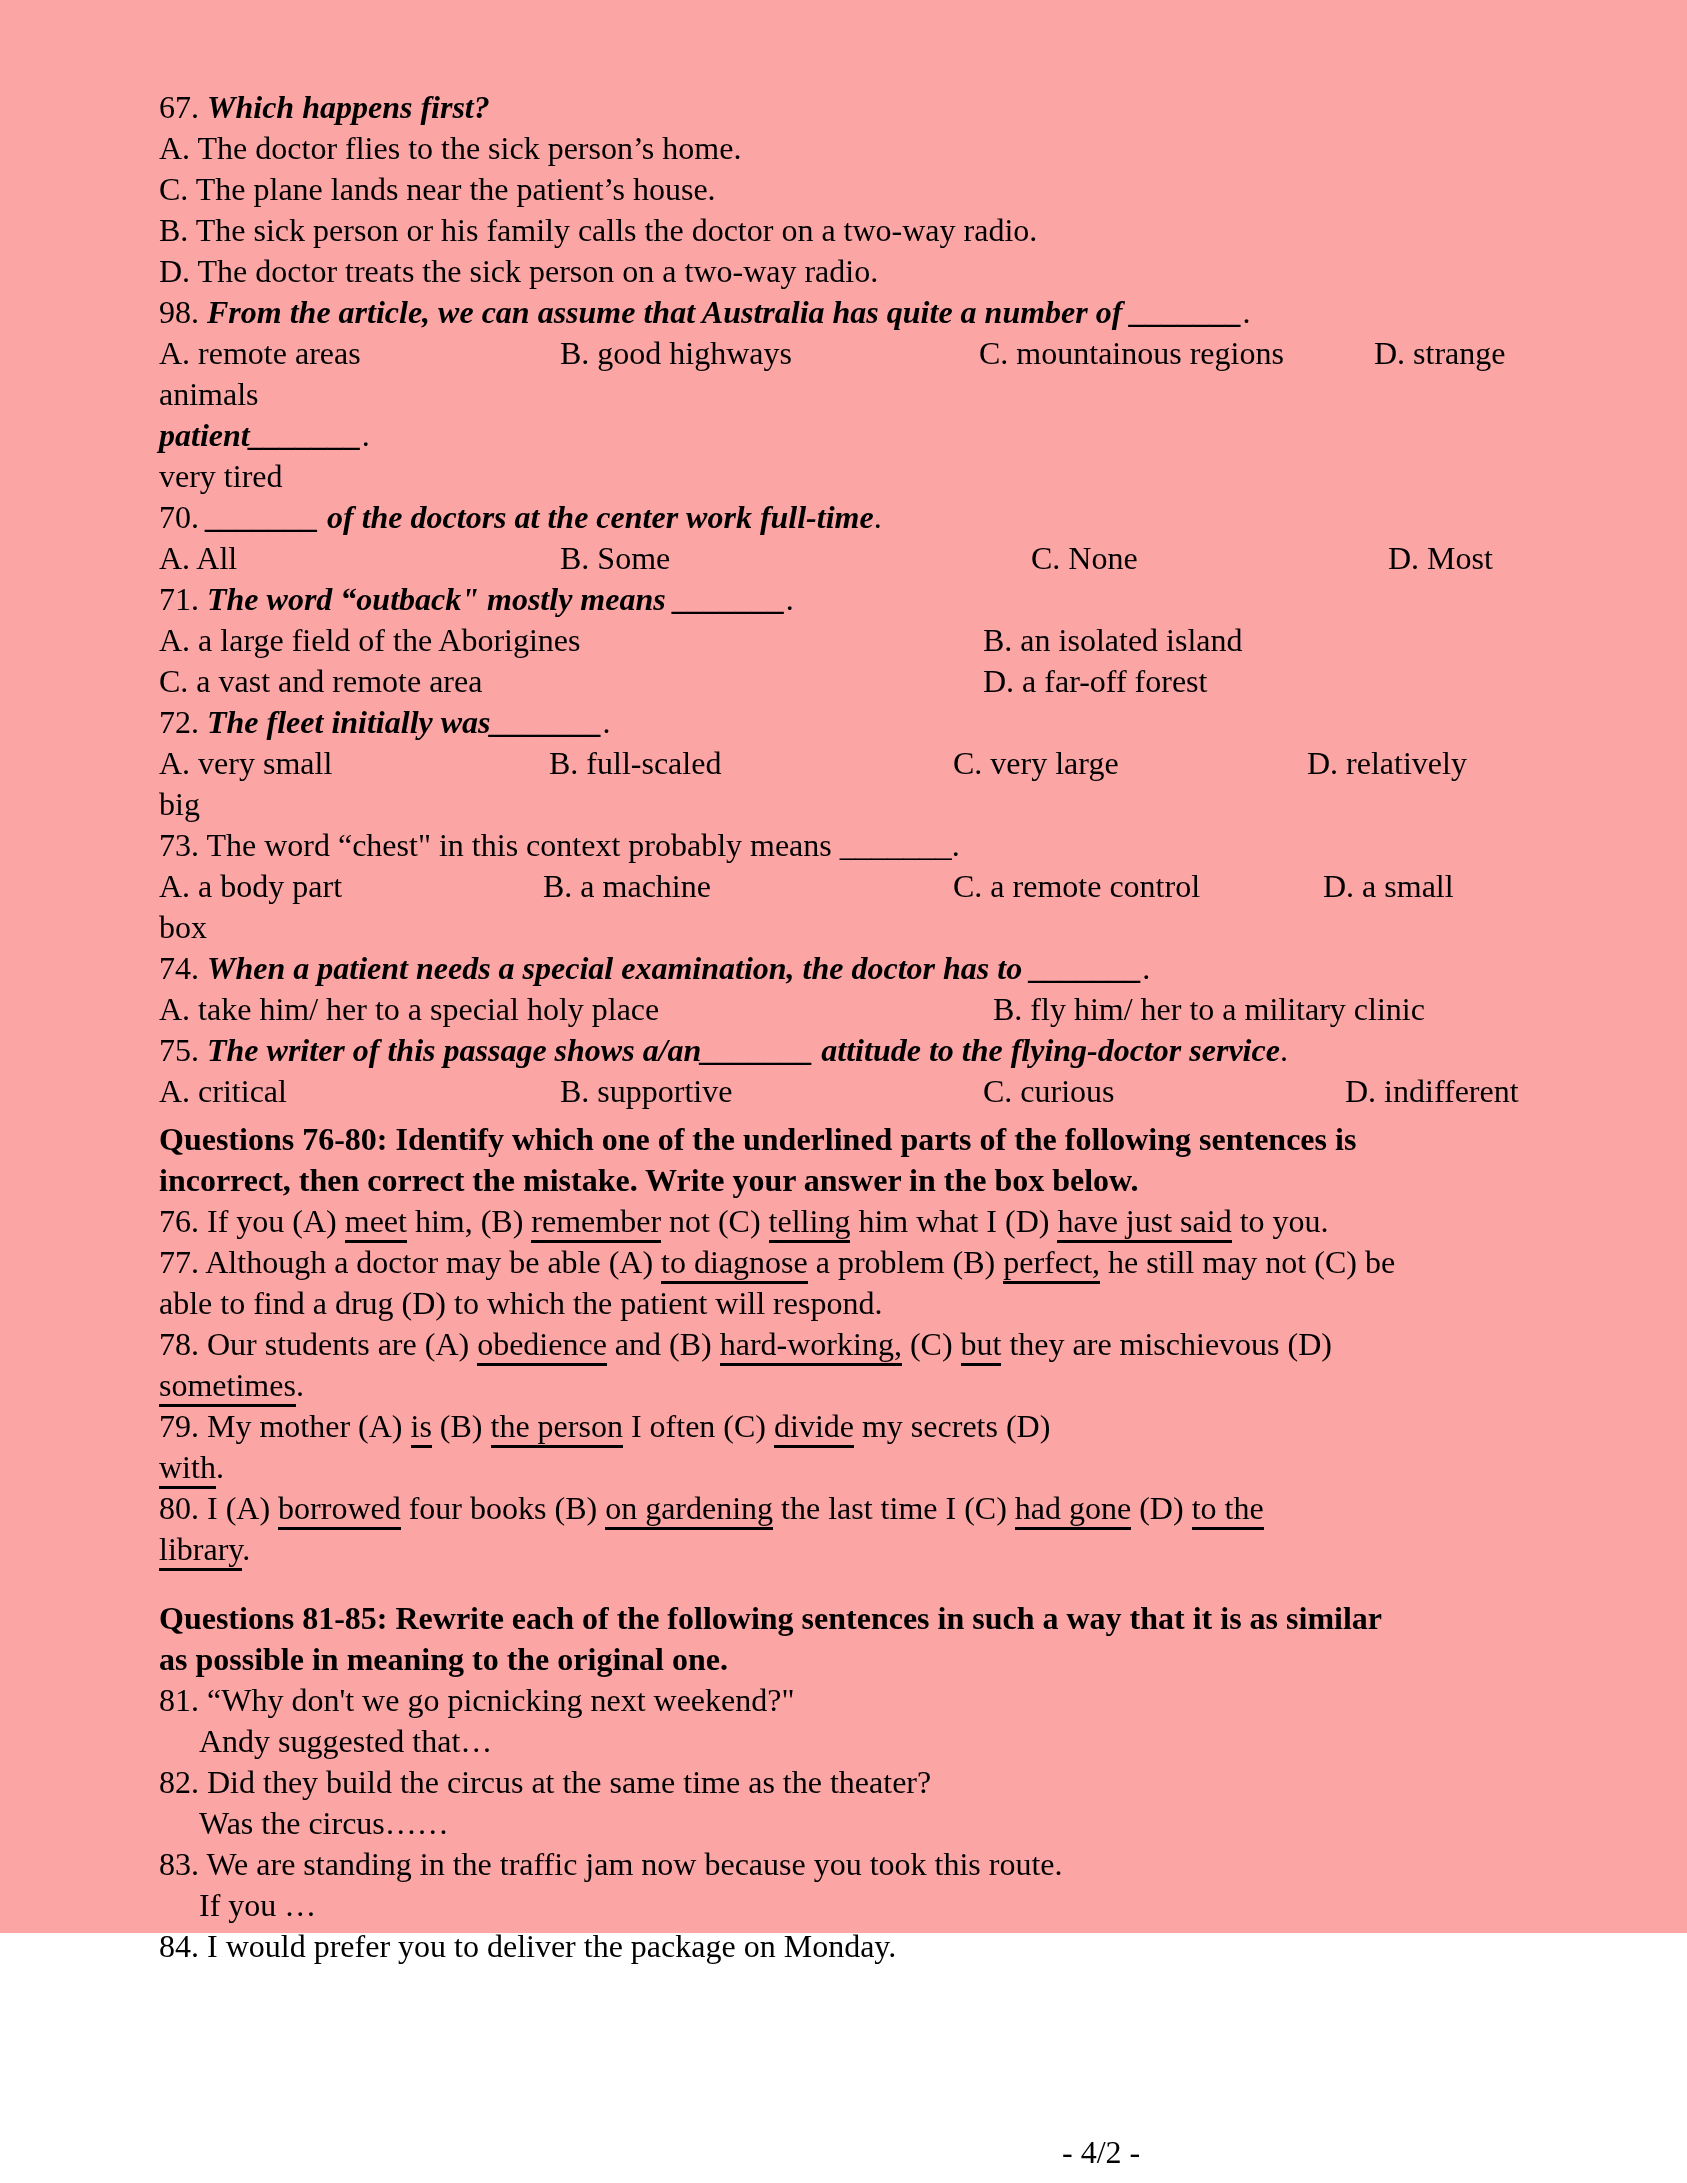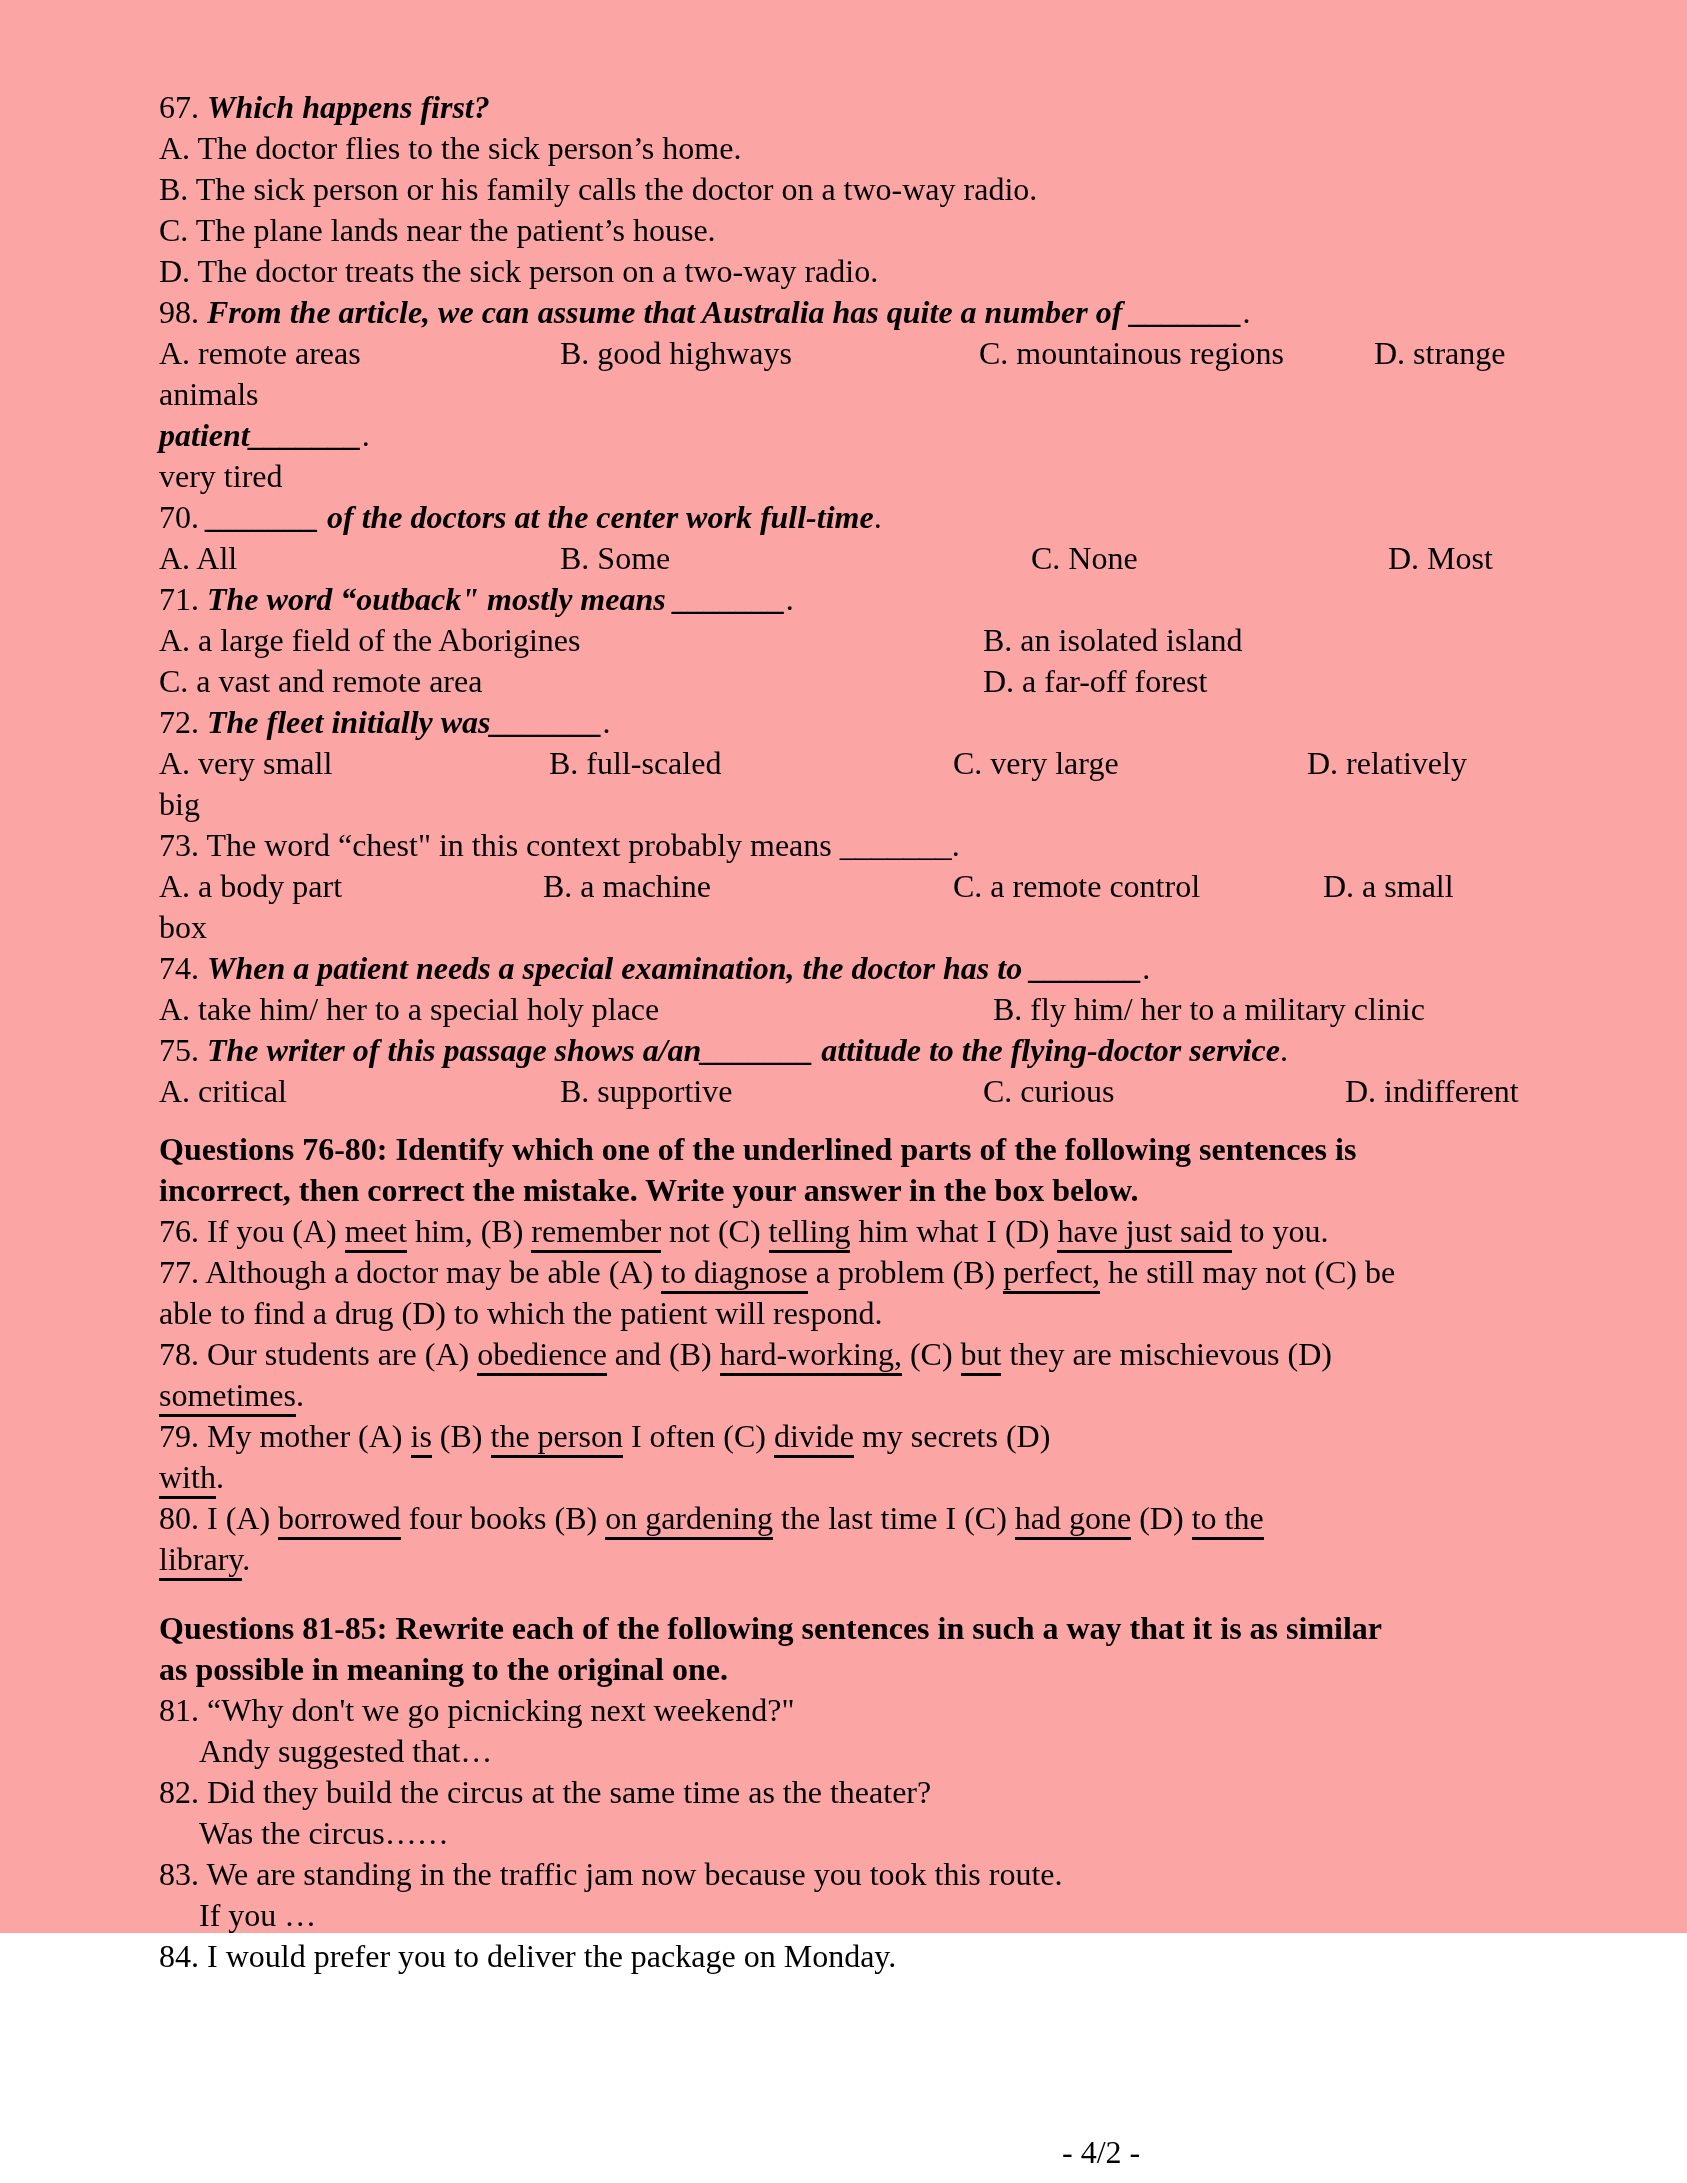--- a/index.html
+++ b/index.html
@@ -4,39 +4,39 @@
 <style>
   html,body{margin:0;padding:0;}
   body{
     width:1687px;height:2183px;background:#ffffff;color:#000;
     font-family:"Liberation Serif", serif;font-size:32px;
     position:relative;overflow:hidden;
   }
   .page{position:absolute;left:0;top:0;width:1687px;height:1933px;background:#fca5a5;padding-left:6px;}
   .content{position:absolute;left:159px;top:87px;width:1376px;}
   .section{position:relative;}
-  .sec-1{margin-top:17px;}
+  .sec-1{margin-top:7px;}
   .sec-2{margin-top:28px;}
   .line{position:relative;height:41px;line-height:41px;white-space:nowrap;}
   .cell{position:absolute;top:0;}
   .s-bi{font-weight:bold;font-style:italic;}
   .s-b{font-weight:bold;}
   .s-u{border-bottom:3.3px solid #000;padding-bottom:0.7px;}
   .footer{position:absolute;left:1062px;top:2132px;height:41px;line-height:41px;}
 </style>
 </head>
 <body>
 
 <div class="page">
   <div id="content" class="content">
       <div class="section sec-0">
         <div class="line"><span>67. </span><span class="s-bi">Which happens first?</span></div>
         <div class="line"><span>A. The doctor flies to the sick person’s home.</span></div>
+        <div class="line"><span>C. The plane lands near the patient’s house.</span></div>
         <div class="line"><span>B. The sick person or his family calls the doctor on a two-way radio.</span></div>
-        <div class="line"><span>C. The plane lands near the patient’s house.</span></div>
         <div class="line"><span>D. The doctor treats the sick person on a two-way radio.</span></div>
         <div class="line"><span>98. </span><span class="s-bi">From the article, we can assume that Australia has quite a number of _______</span><span>.</span></div>
         <div class="line">
           <span class="cell" style="left: 0px;">A. remote areas</span>
           <span class="cell" style="left: 401px;">B. good highways</span>
           <span class="cell" style="left: 820px;">C. mountainous regions</span>
           <span class="cell" style="left: 1215px;">D. strange</span>
         </div>
         <div class="line"><span>animals</span></div>
         <div class="line"><span class="s-bi">patient_______</span><span>.</span></div>

